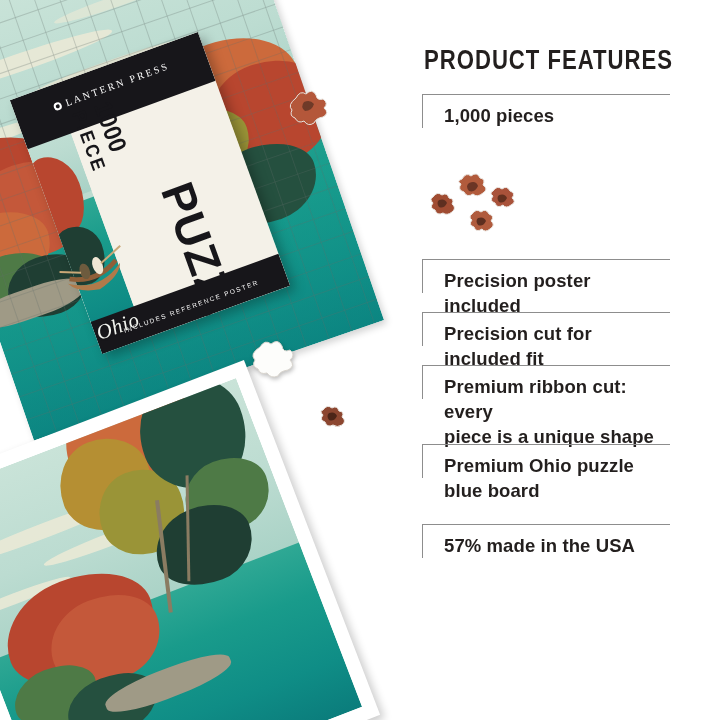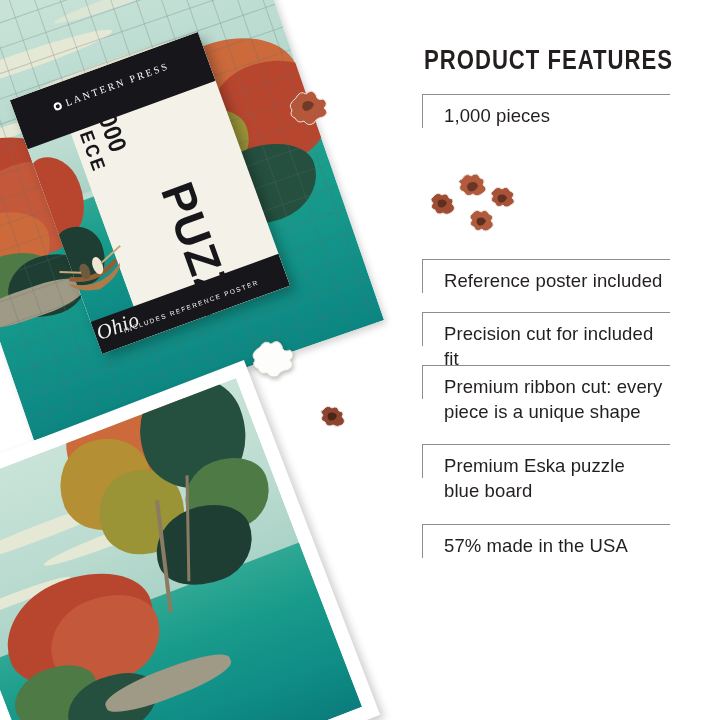--- a/index.html
+++ b/index.html
@@ -38,21 +38,21 @@
   .feature .rule-left{
     position:absolute;left:0;top:0;width:1px;background:#8d8d8d;height:34px;
   }
   .feature .ftext{
     position:absolute;left:22px;top:9px;
     font-size:18.5px;
     line-height:25px;
     color:#231f1e;
     letter-spacing:.1px;
     white-space:pre-line;
-    font-weight:400;
+    font-weight:700;
   }
 
   
   #photo{position:absolute;left:-6px;top:-8px;width:400px;height:740px;}
 
   .art-layer{position:absolute;}
 
   
   #puzzle-top{
     left:-40px;top:-30px;width:370px;height:430px;
@@ -332,40 +332,40 @@
 
     <div class="feature" style="top:50px;">
       <div class="rule-top" style="width:248px;"></div>
       <div class="rule-left"></div>
       <div class="ftext">1,000 pieces</div>
     </div>
 
     <div class="feature" style="top:215px;">
       <div class="rule-top" style="width:248px;"></div>
       <div class="rule-left"></div>
-      <div class="ftext">Reference poster included</div>
+      <div class="ftext">Precision poster included</div>
     </div>
 
     <div class="feature" style="top:268px;">
       <div class="rule-top" style="width:248px;"></div>
       <div class="rule-left"></div>
       <div class="ftext">Precision cut for included fit</div>
     </div>
 
     <div class="feature" style="top:321px;">
       <div class="rule-top" style="width:248px;"></div>
       <div class="rule-left"></div>
       <div class="ftext">Premium ribbon cut: every
 piece is a unique shape</div>
     </div>
 
     <div class="feature" style="top:400px;">
       <div class="rule-top" style="width:248px;"></div>
       <div class="rule-left"></div>
-      <div class="ftext">Premium Eska puzzle
+      <div class="ftext">Premium Ohio puzzle
 blue board</div>
     </div>
 
     <div class="feature" style="top:480px;">
       <div class="rule-top" style="width:248px;"></div>
       <div class="rule-left"></div>
       <div class="ftext">57% made in the USA</div>
     </div>
   </div>
 

